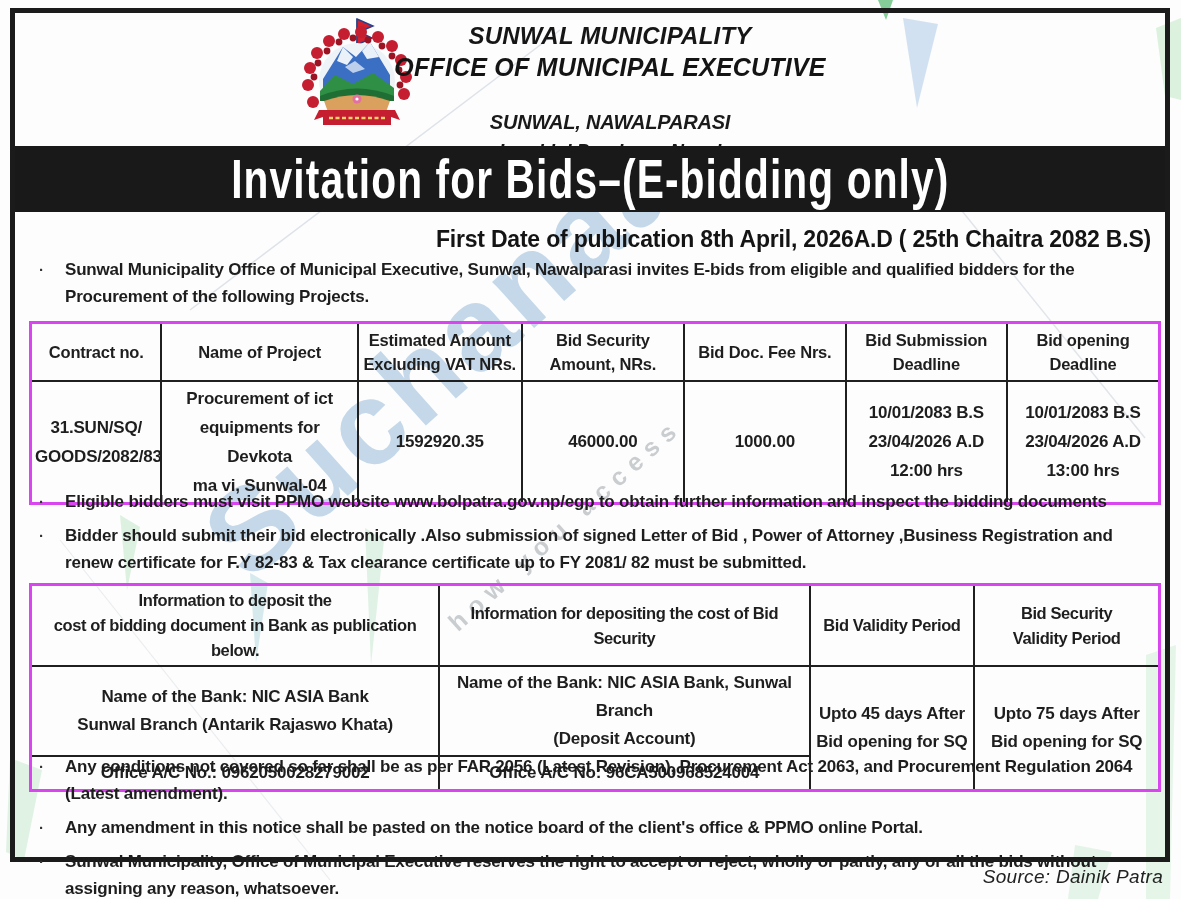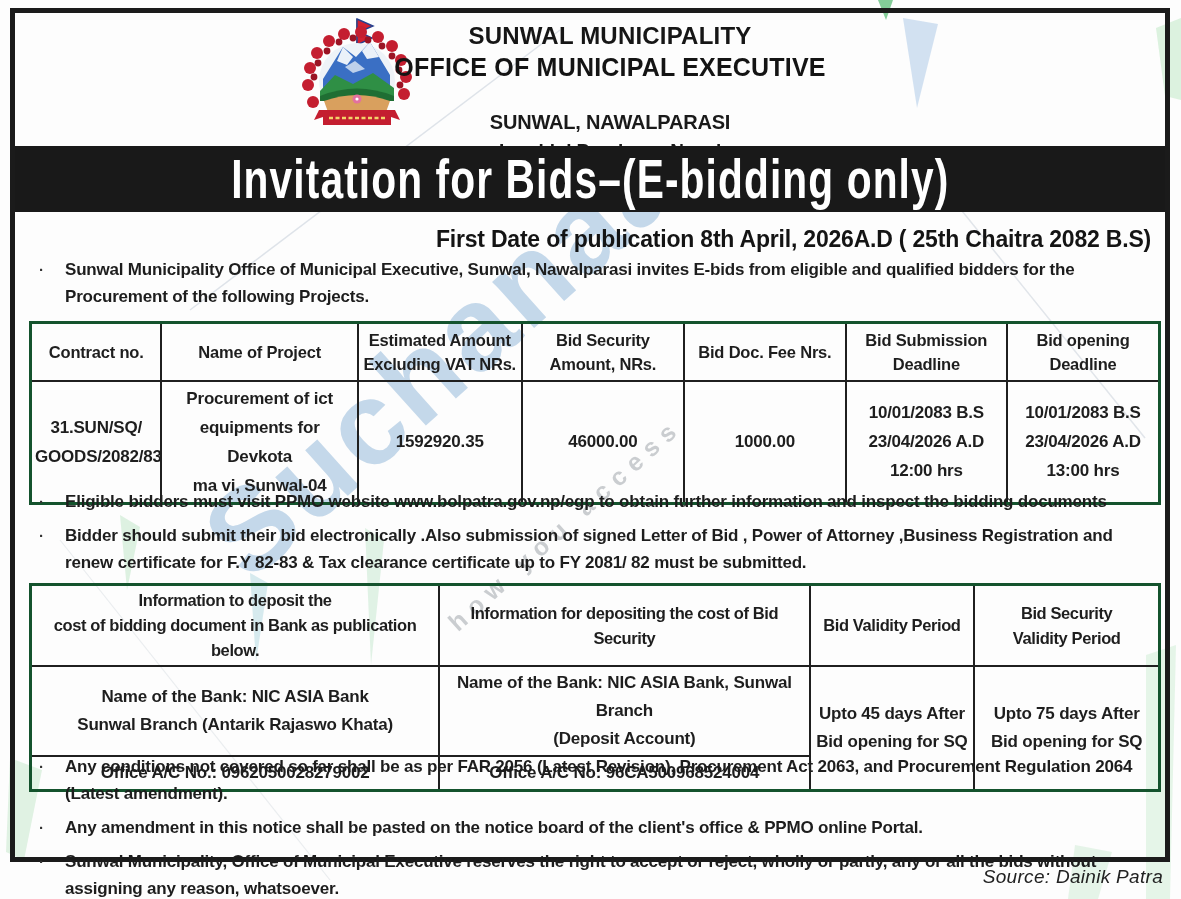--- a/index.html
+++ b/index.html
@@ -25,21 +25,21 @@
   }
 
   
   .sheet {
     position:absolute; left:10px; top:8px; width:1160px; height:854px;
     border:5px solid #1b1b1b; background:transparent; z-index:2;
     color:#1e1e1e; font-weight:700; letter-spacing:-0.2px;
   }
 
   
-  .header { position:absolute; left:0; top:0; right:0; height:133px; }
+  .header { position:absolute; left:0; top:0; right:0; height:133px;font-style:italic; }
   .emblem { position:absolute; left:280px; top:2px; width:124px; height:124px; }
   .header-text { position:absolute; left:300px; right:260px; top:8px; text-align:center; }
   .ht1 { font-size:24px; letter-spacing:0.2px; line-height:30px; color:#161616; }
   .ht2 { font-size:25px; letter-spacing:0.2px; line-height:33px; color:#141414; }
   .ht3 { font-size:20px; line-height:30px; color:#1a1a1a;margin-top:23px; }
   .ht4 { font-size:19px; line-height:27px; color:#1a1a1a; }
 
   
   .banner { position:absolute; left:0; right:0; top:133px; height:66px; background:#191919;
             display:flex; align-items:center; justify-content:center; }
@@ -53,21 +53,21 @@
   .bullet-list { position:absolute; left:20px; right:12px; }
   .li { display:grid; grid-template-columns:30px 1fr; margin-bottom:7px; }
   .dot { font-size:15px; line-height:27px; text-align:left; padding-left:4px; color:#333; }
   .li-text { font-size:17px; line-height:27px; color:#1d1d1d; }
   .intro  { top:243px; }
   .mid    { top:475px; }
   .bottom { top:740px; }
 
   
   table { border-collapse:collapse; table-layout:fixed; position:absolute; left:14px; width:1132px;
-          border:3px solid #14532d; }
+          border:3px solid #d946ef; }
   th, td { border:2.5px solid #1f1f1f; text-align:center; vertical-align:middle; padding:2px 3px; }
   .pre { white-space:pre-line; }
   .t1 { top:308px; }
   .t1 th { font-size:16.5px; line-height:24px; height:58px; font-weight:700; }
   .t1 td { font-size:17px;  line-height:29px; height:93px; font-weight:700; }
   .t2 { top:570px; }
   .t2 th { font-size:16.5px; line-height:25px; height:60px; font-weight:700; letter-spacing:-0.4px; }
   .t2 td { font-size:17px;  line-height:28px; font-weight:700; }
   .t2 .row-bank td { height:62px; }
   .t2 .row-acct td { height:32px; }

